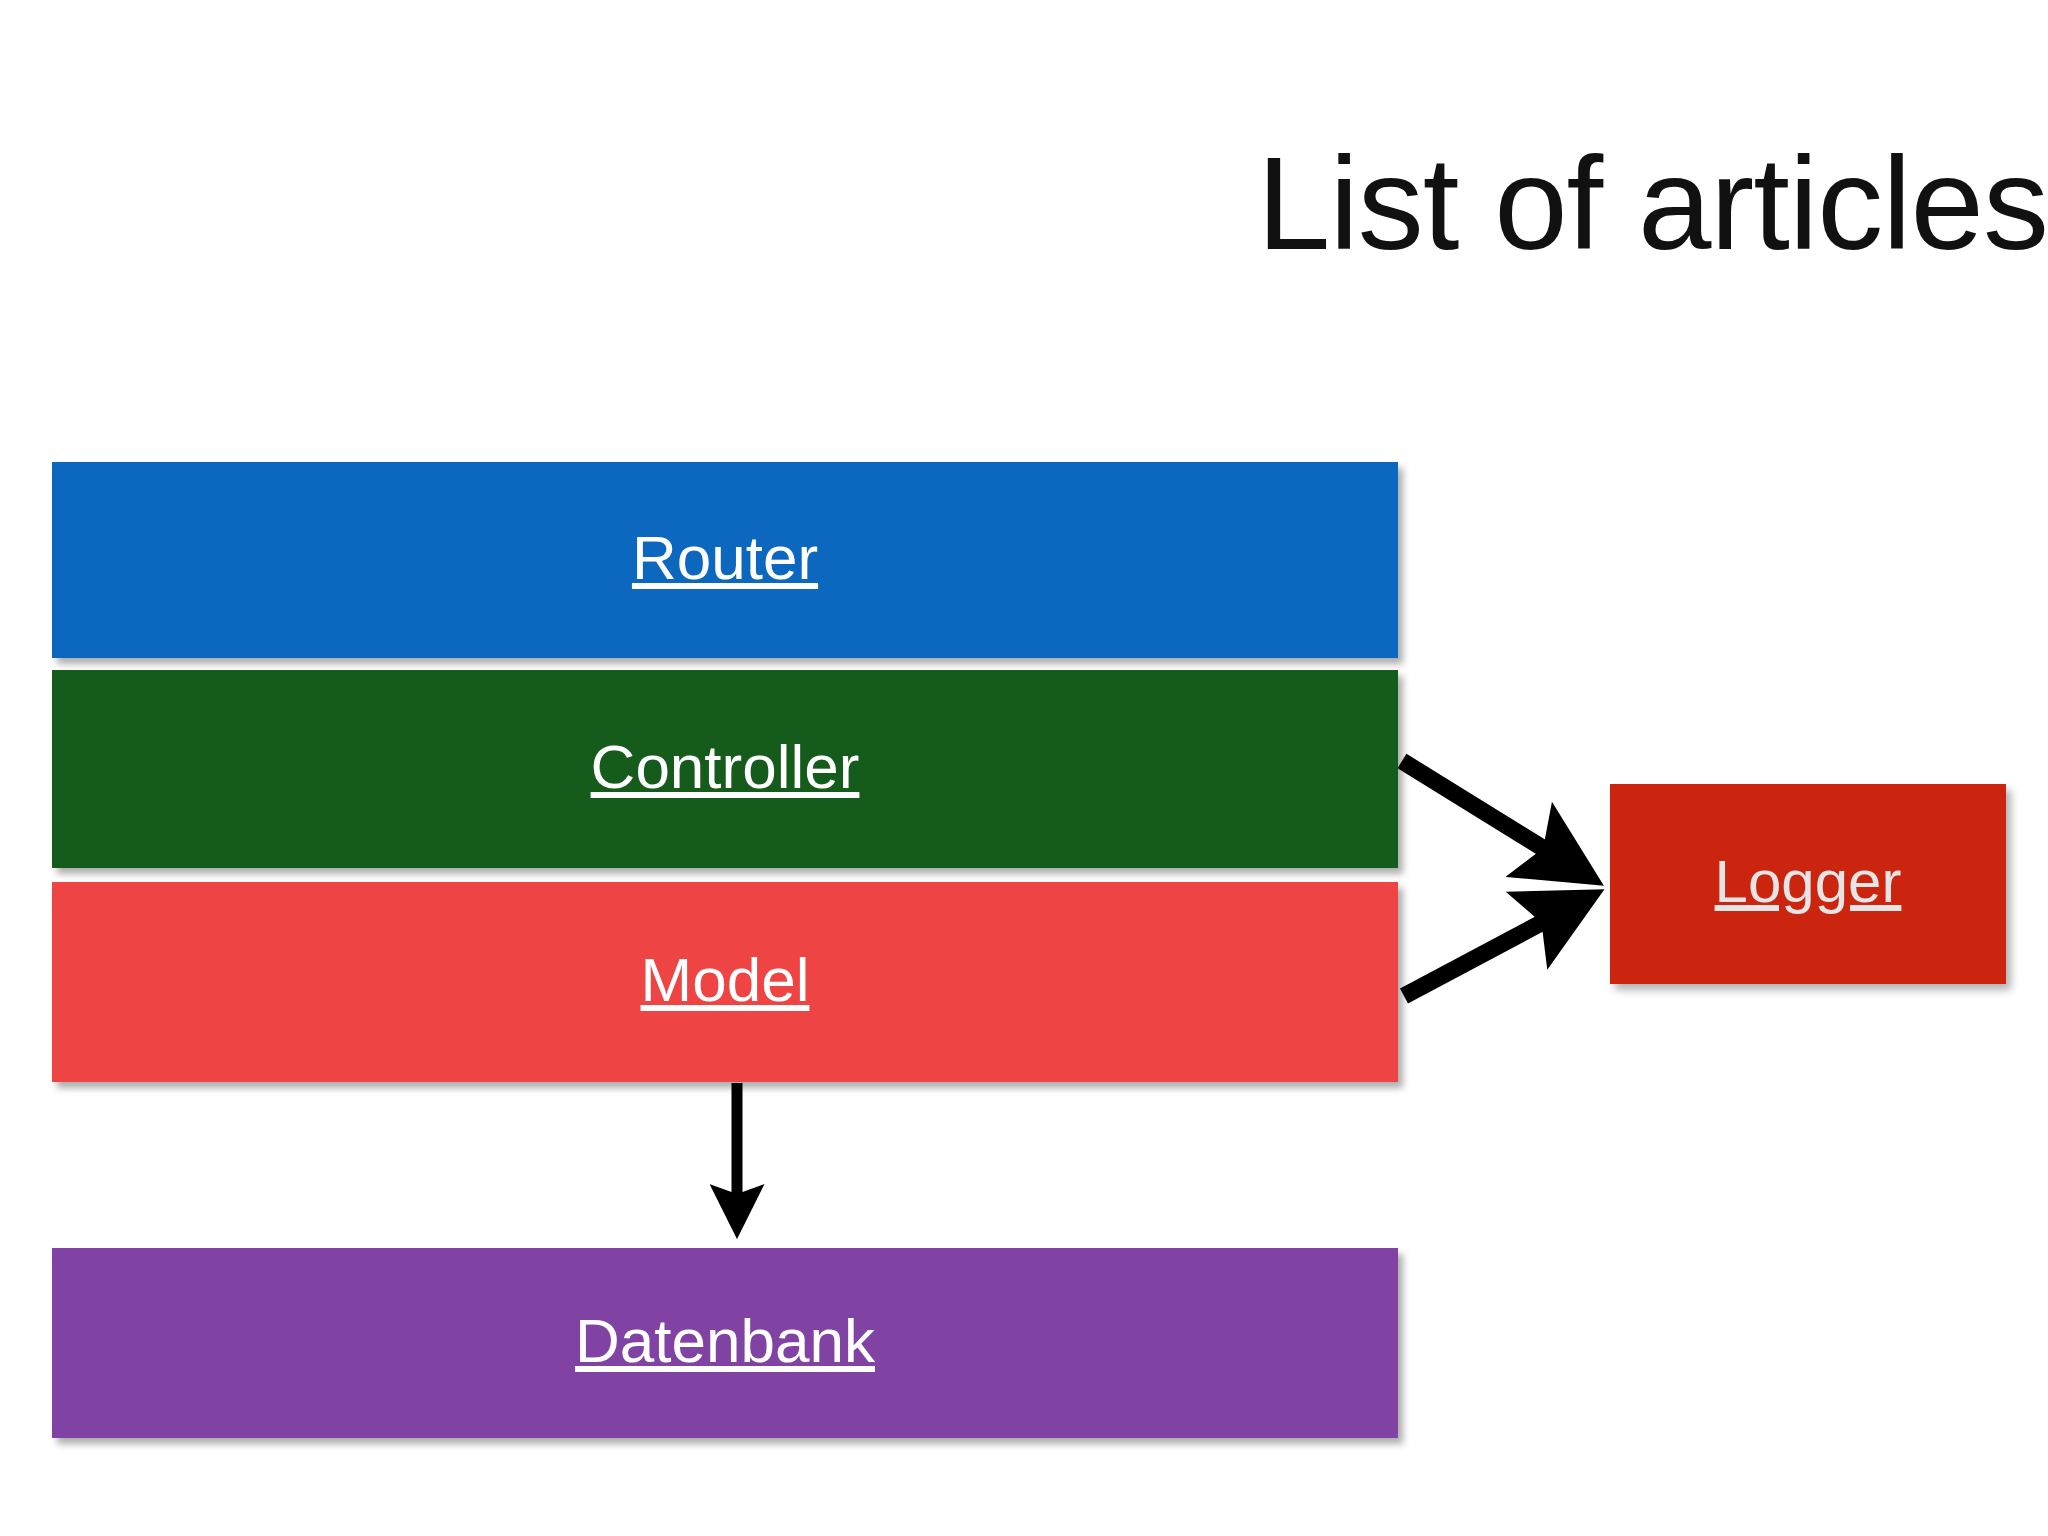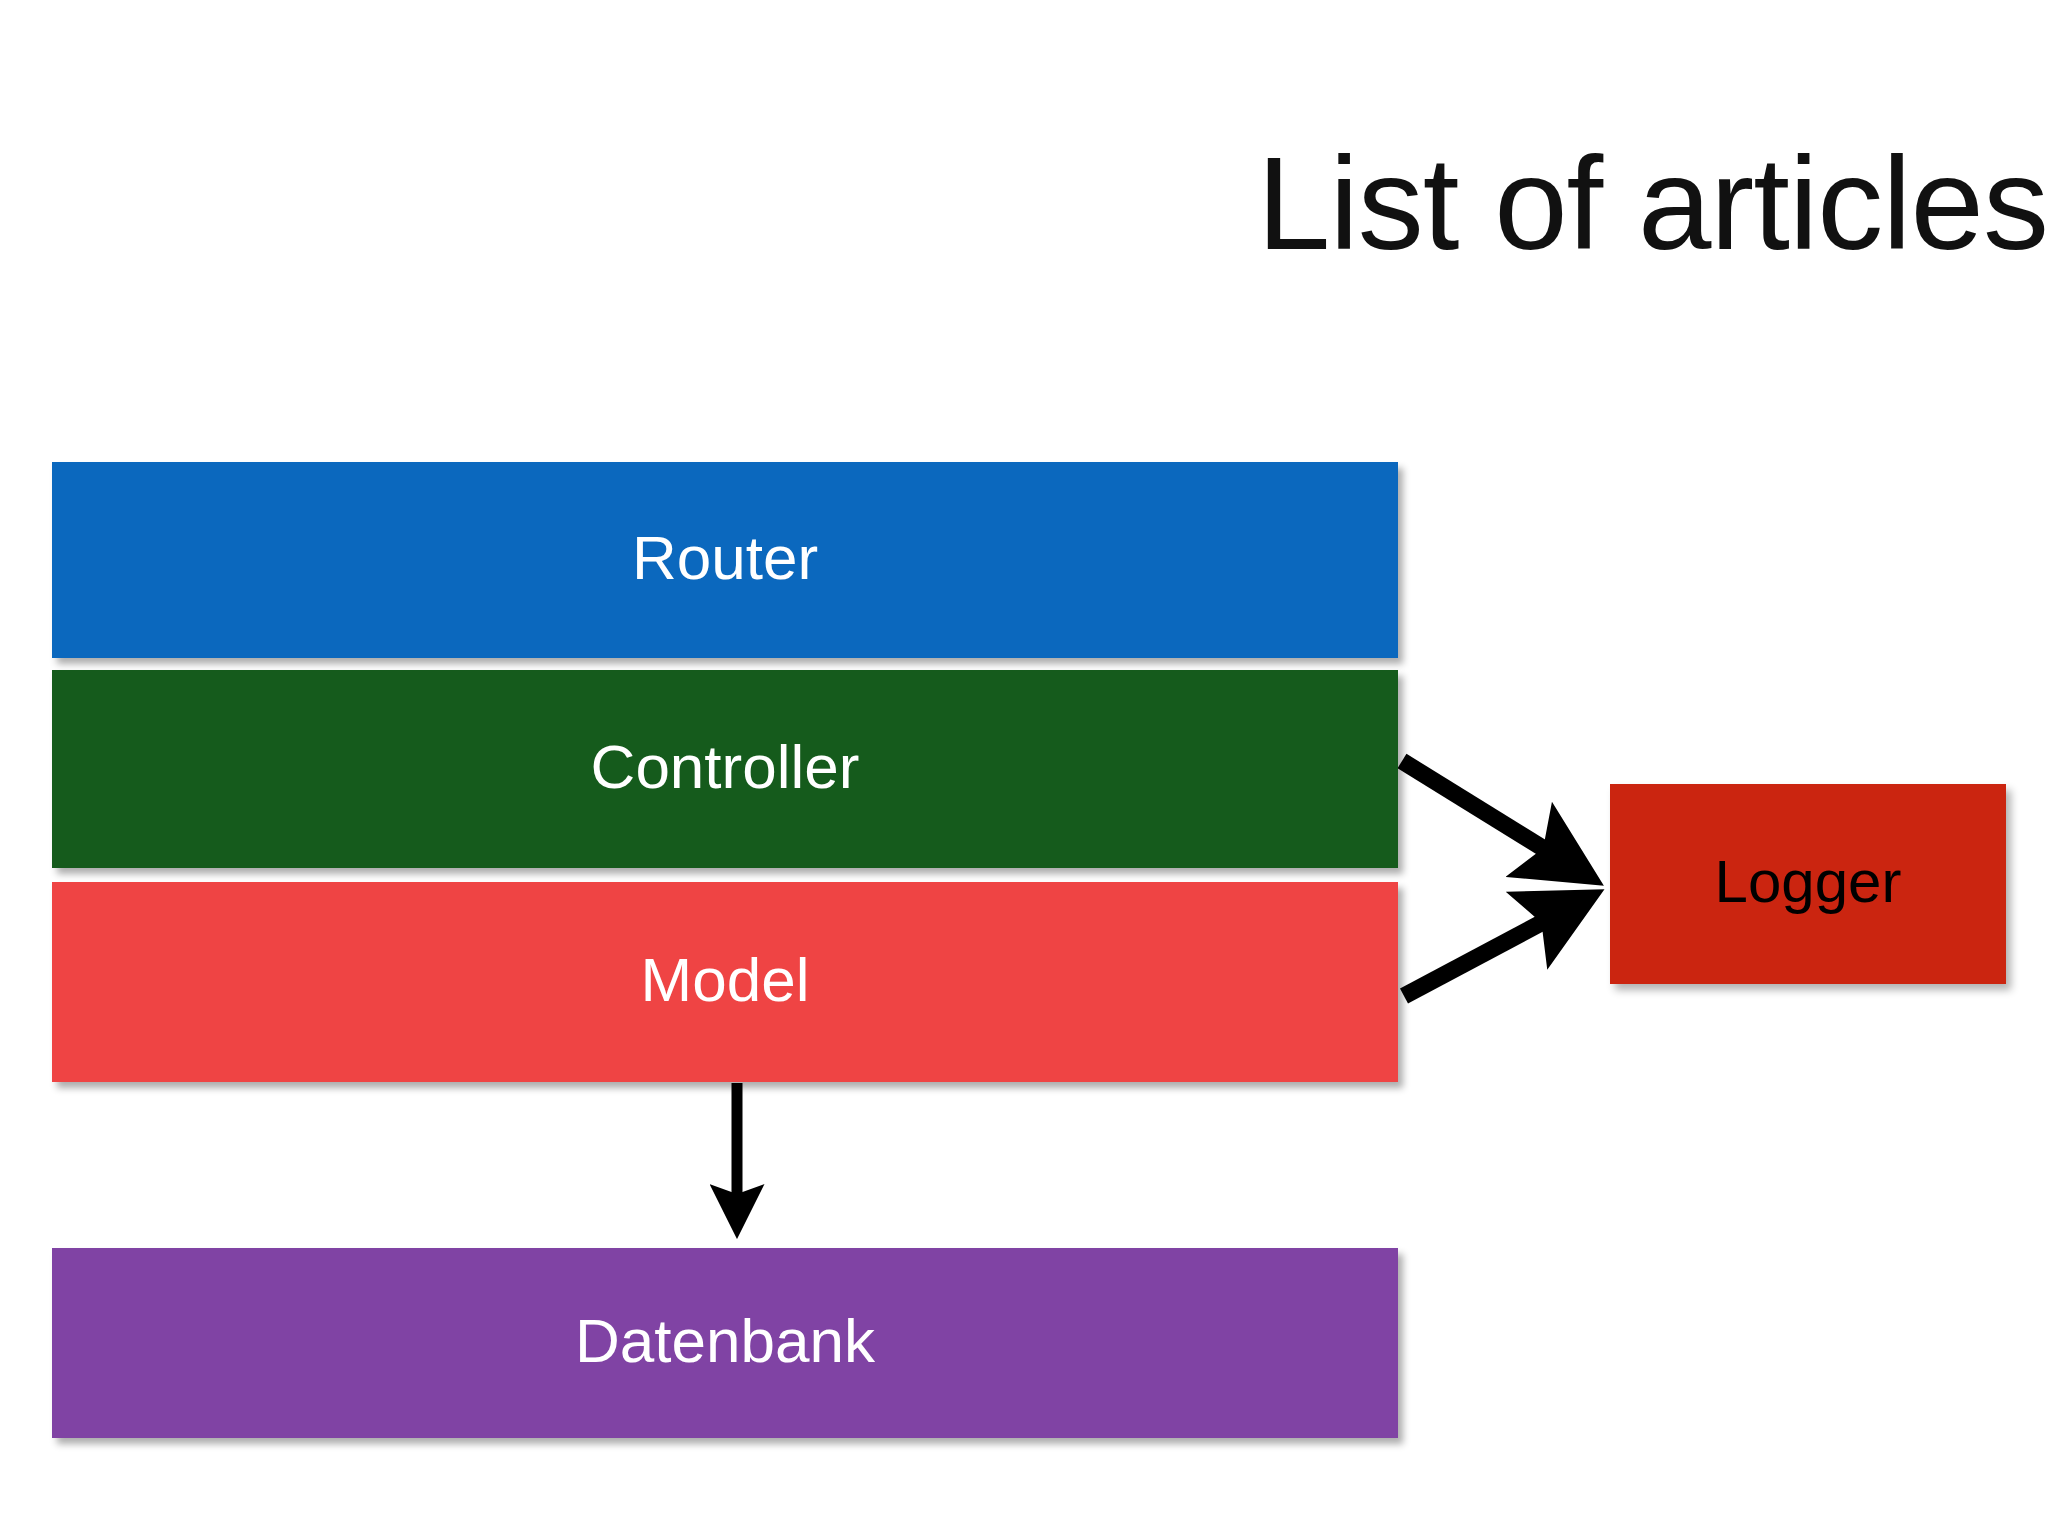--- a/index.html
+++ b/index.html
@@ -35,20 +35,21 @@
     box-sizing: border-box;
     display: flex;
     align-items: center;
     justify-content: center;
     color: #ffffff;
     font-weight: 400;
     font-size: 62px;
     line-height: 1;
     letter-spacing: 0px;
     box-shadow: 5px 6px 7px rgba(0,0,0,0.32);
+    text-decoration: underline;
   }
   .node-label {
     display: block;
     transform: translateY(-2px);
   }
   
   #node-router   { left: 52px;   top: 462px;  width: 1346px; height: 196px; }
   #node-controller { left: 52px; top: 670px;  width: 1346px; height: 198px; align-items: center; }
   #node-model    { left: 52px;   top: 882px;  width: 1346px; height: 200px; }
   #node-datenbank{ left: 52px;   top: 1248px; width: 1346px; height: 190px; }
@@ -97,17 +98,17 @@
   </div>
 
   <div class="node" id="node-model" style="background: #ef4444; color: rgb(255, 255, 255);">
     <span class="node-label">Model</span>
   </div>
 
   <div class="node" id="node-datenbank" style="background: rgb(128, 67, 164); color: rgb(255, 255, 255);">
     <span class="node-label">Datenbank</span>
   </div>
 
-  <div class="node" id="node-logger" style="background: rgb(203, 37, 16); color: #000000;">
+  <div class="node" id="node-logger" style="background: rgb(203, 37, 16); color: #e5e5e5;">
     <span class="node-label">Logger</span>
   </div>
 
 </div>
 
 </body></html>

